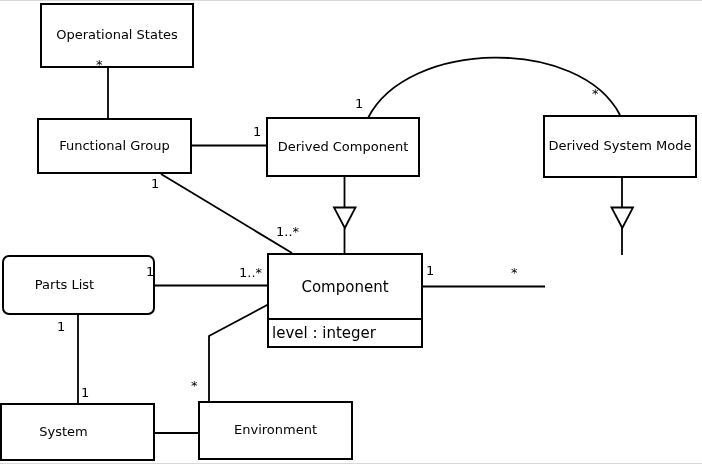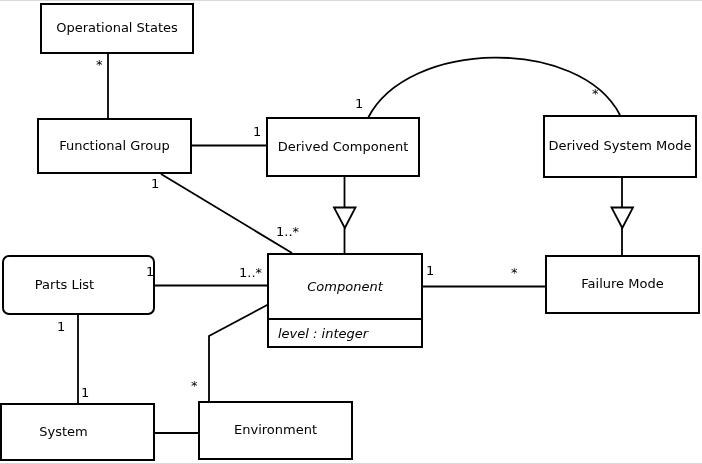--- a/index.html
+++ b/index.html
@@ -37,38 +37,37 @@
     text-align: center;
     line-height: 1.15;
   }
   .uml-box.shift-left { padding-right: 28px; }
   .compartment-box {
     position: absolute;
     box-sizing: border-box;
     border: 2px solid #000000;
     background: #ffffff;
     z-index: 2;
-    font-size: 13px;
-    font-style: italic;
+    font-size: 15px;
   }
   .compartment-name {
     box-sizing: border-box;
     height: 65px;
     display: flex;
     align-items: center;
     justify-content: center;
     border-bottom: 2px solid #000000;
   }
   .compartment-attrs {
     box-sizing: border-box;
     height: 26px;
     display: flex;
     align-items: center;
     justify-content: flex-start;
-    padding-left: 9px;
+    padding-left: 3px;
   }
   .mult-label {
     position: absolute;
     font-size: 13px;
     line-height: 1.2;
     z-index: 3;
     white-space: nowrap;
   }
 </style>
 </head>
@@ -98,21 +97,21 @@
 
     <line x1="423" y1="285.5" x2="545" y2="285.5" stroke="#000" stroke-width="1.8"></line>
 
     <line x1="78" y1="314" x2="78" y2="402" stroke="#000" stroke-width="1.8"></line>
 
     <line x1="155" y1="432" x2="198" y2="432" stroke="#000" stroke-width="1.8"></line>
 
     <polyline points="269,303 209,335 209,400" fill="none" stroke="#000" stroke-width="1.8"></polyline>
   </svg>
 
-  <div class="uml-box" style="left:40px; top:2px; width:154px; height:51px;">
+  <div class="uml-box" style="left:40px; top:2px; width:154px; height:65px;">
     <span>Operational States</span>
   </div>
 
   <div class="uml-box" style="left:266px; top:116px; width:154px; height:60px;">
     <span>Derived Component</span>
   </div>
 
   <div class="uml-box" style="left:37px; top:117px; width:155px; height:56px;">
     <span>Functional Group</span>
   </div>
@@ -127,23 +126,20 @@
 
   <div class="compartment-box" style="left:267px; top:252px; width:156px; height:95px;">
     <div class="compartment-name">
       <span>Component</span>
     </div>
     <div class="compartment-attrs">
       <span>level : integer</span>
     </div>
   </div>
 
-  <div class="uml-box" style="left:545px; top:254px; width:155px; height:59px;">
-    <span>Failure Mode</span>
-  </div>
 
   <div class="uml-box shift-left" style="left:0px; top:402px; width:155px; height:58px;text-align:center;">
     <span>System</span>
   </div>
 
   <div class="uml-box" style="left:198px; top:400px; width:155px; height:59px;">
     <span>Environment</span>
   </div>
 
   <span class="mult-label" style="left:96px;  top:56px;">*</span>

